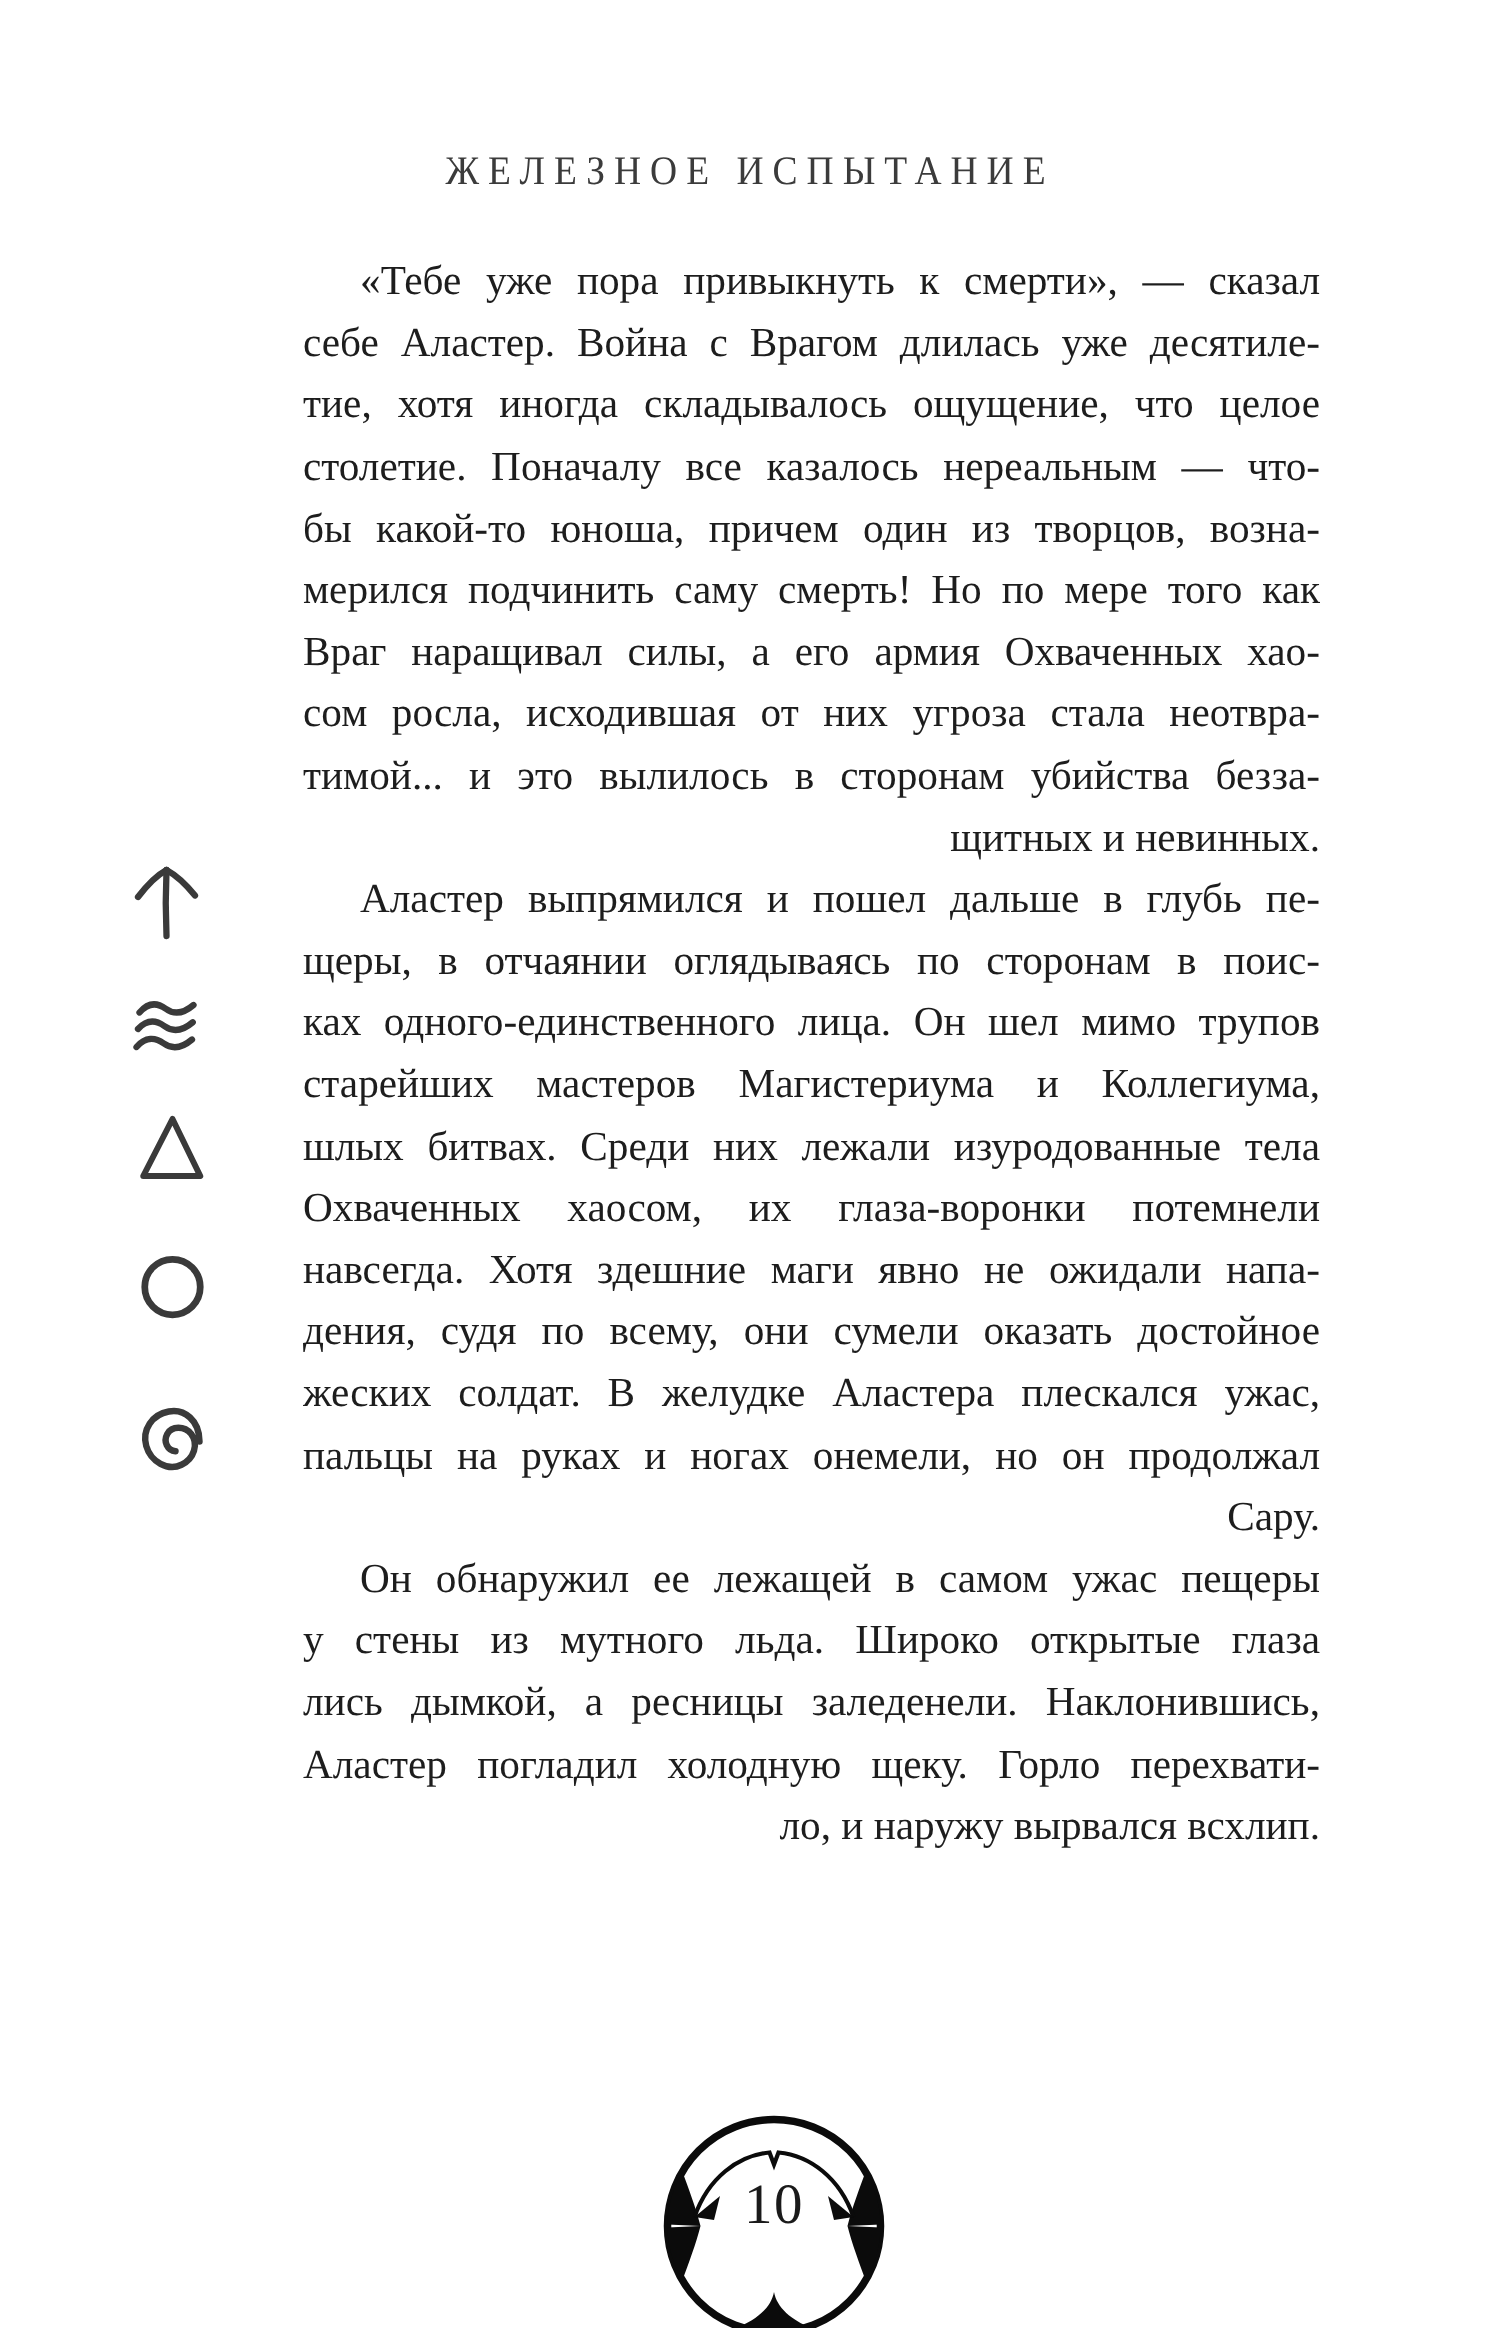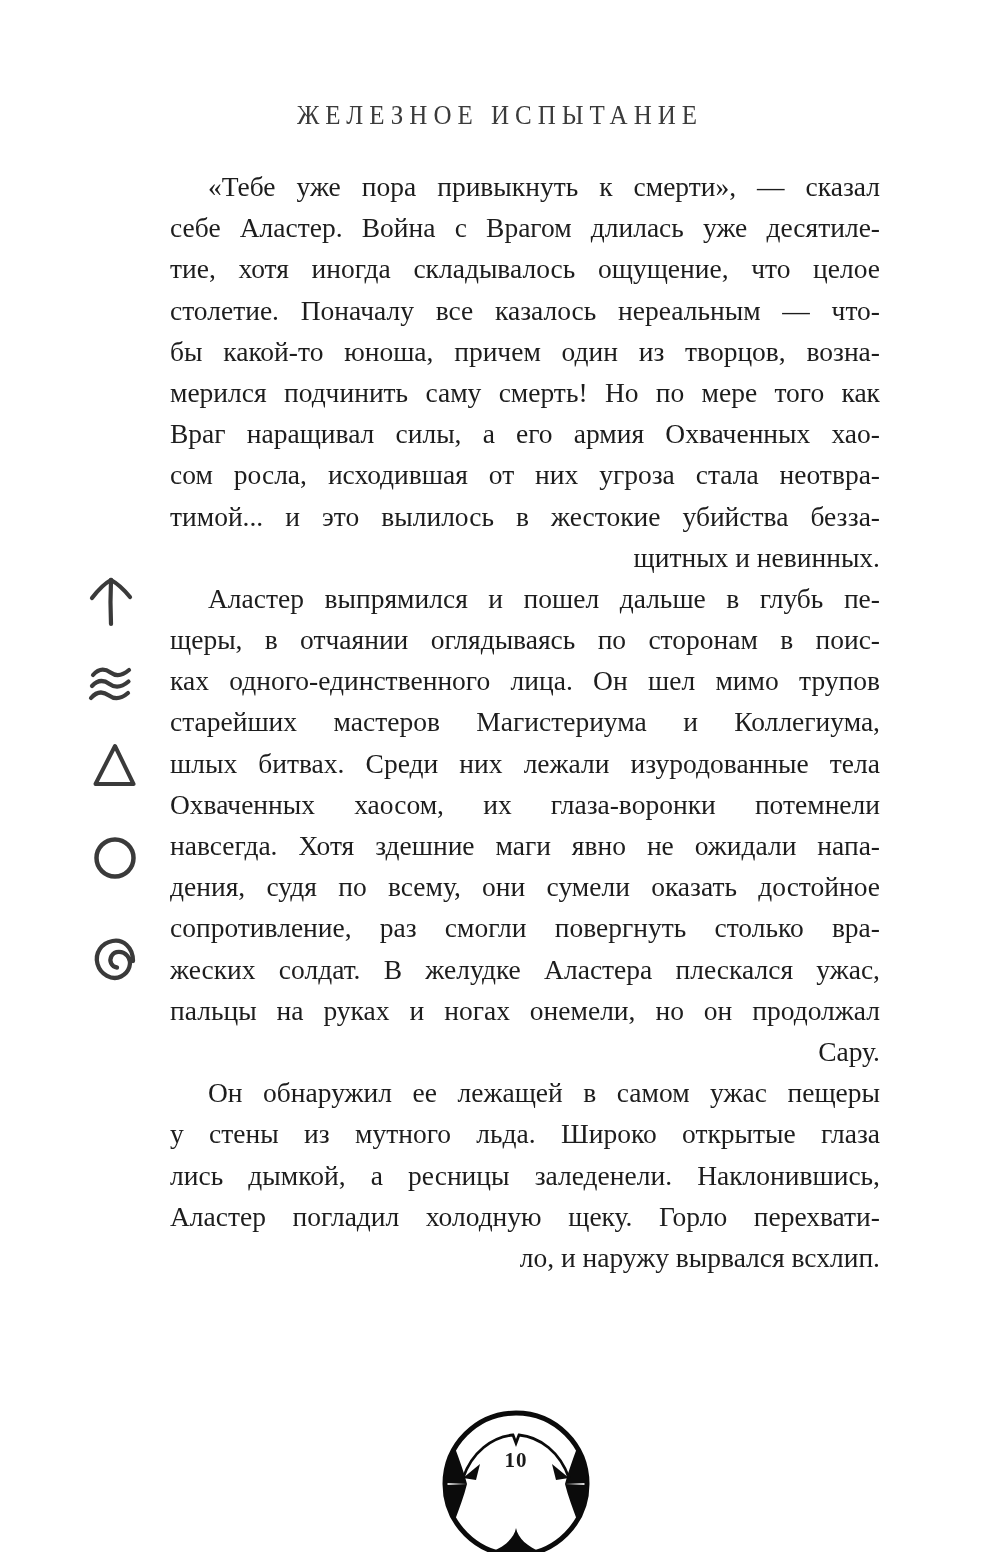--- a/index.html
+++ b/index.html
@@ -35,20 +35,21 @@
     width: 710px;
     font-size: 27.5px;
     line-height: 41.2px;
     color: #1d1d1d;
   }
   .para { margin: 0; }
   .line {
     height: 41.2px;
     overflow: hidden;
     white-space: normal;
+    margin-left: 32px;
   }
   .line.justify {
     text-align: justify;
     text-align-last: justify;
   }
   .line.last { text-align: right; }
   .line.first { text-indent: 38px; }
 
   
   .margin-symbols { position: absolute; left: 0; top: 0; }
@@ -69,56 +70,54 @@
     height: 150px; 
   }
   .emblem svg { display: block; }
   .page-number {
     position: absolute;
     left: 0;
     top: 46px;
     width: 160px;
     text-align: center;
     font-family: "Liberation Serif", serif;
-    font-size: 21px;
+    font-size: 38px;
     color: #1a1a1a;
     letter-spacing: 1px;
-    font-weight: bold;
   }
 </style>
 </head>
 <body>
 
 <div class="book-page">
 
   <div class="chapter-header">ЖЕЛЕЗНОЕ ИСПЫТАНИЕ</div>
 
   <div class="text-column">
       <div class="para">
         <div class="line justify first">«Тебе уже пора привыкнуть к смерти», — сказал</div>
         <div class="line justify">себе Аластер. Война с Врагом длилась уже десятиле-</div>
         <div class="line justify">тие, хотя иногда складывалось ощущение, что целое</div>
         <div class="line justify">столетие. Поначалу все казалось нереальным — что-</div>
         <div class="line justify">бы какой-то юноша, причем один из творцов, возна-</div>
         <div class="line justify">мерился подчинить саму смерть! Но по мере того как</div>
         <div class="line justify">Враг наращивал силы, а его армия Охваченных хао-</div>
         <div class="line justify">сом росла, исходившая от них угроза стала неотвра-</div>
-        <div class="line justify">тимой... и это вылилось в жестокие убийства безза-</div>
+        <div class="line justify">тимой... и это вылилось в сторонам убийства безза-</div>
         <div class="line last">щитных и невинных.</div>
       </div>
       <div class="para">
         <div class="line justify first">Аластер выпрямился и пошел дальше в глубь пе-</div>
         <div class="line justify">щеры, в отчаянии оглядываясь по сторонам в поис-</div>
         <div class="line justify">ках одного-единственного лица. Он шел мимо трупов</div>
         <div class="line justify">старейших мастеров Магистериума и Коллегиума,</div>
         <div class="line justify">шлых битвах. Среди них лежали изуродованные тела</div>
         <div class="line justify">Охваченных хаосом, их глаза-воронки потемнели</div>
         <div class="line justify">навсегда. Хотя здешние маги явно не ожидали напа-</div>
         <div class="line justify">дения, судя по всему, они сумели оказать достойное</div>
-        <div class="line justify">сопротивление, раз смогли повергнуть столько вра-</div>
         <div class="line justify">жеских солдат. В желудке Аластера плескался ужас,</div>
         <div class="line justify">пальцы на руках и ногах онемели, но он продолжал</div>
       </div>
       <div class="para">
         <div class="line last first">Сару.</div>
       </div>
       <div class="para">
         <div class="line justify first">Он обнаружил ее лежащей в самом ужас пещеры</div>
         <div class="line justify">у стены из мутного льда. Широко открытые глаза</div>
         <div class="line justify">лись дымкой, а ресницы заледенели. Наклонившись,</div>

